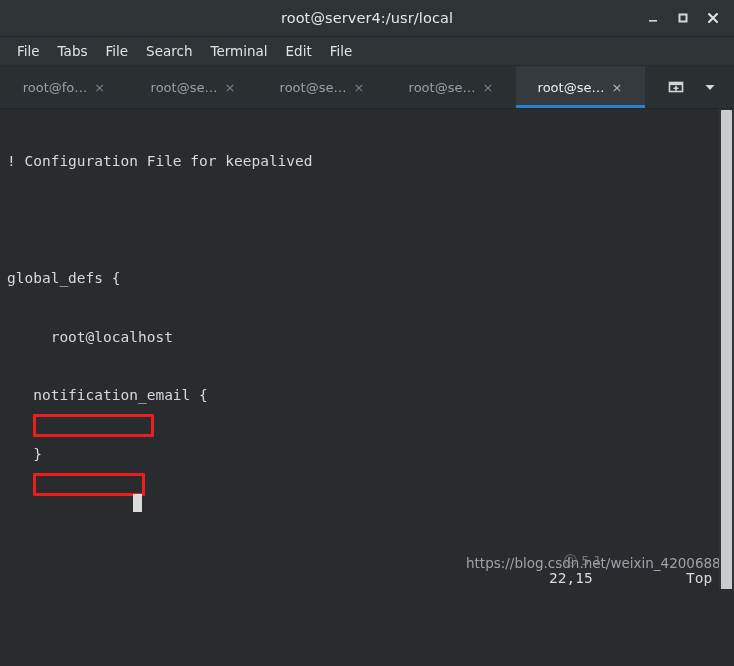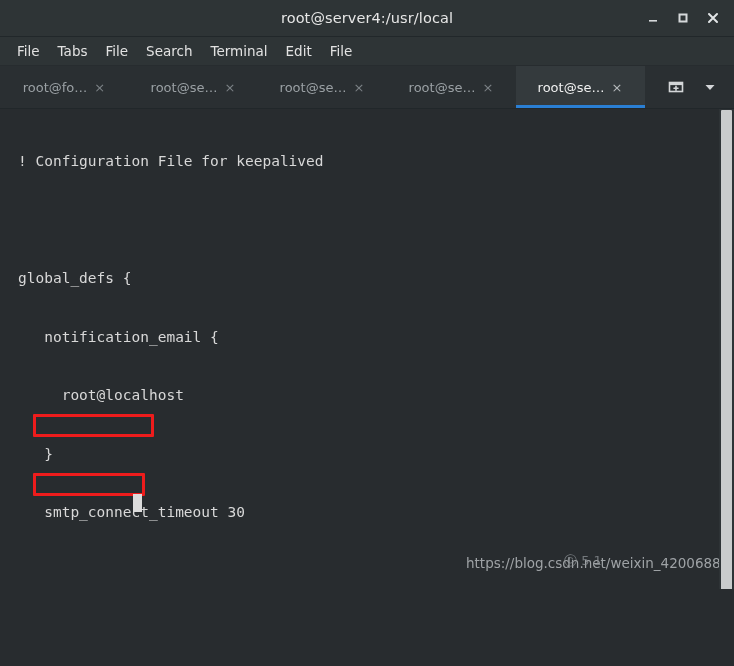--- a/index.html
+++ b/index.html
@@ -156,21 +156,21 @@
     font-family: "DejaVu Sans Mono", monospace;
     font-size: 14.5px;
     line-height: 19.5px;
     color: #d8d8d8;
     white-space: pre;
     overflow: hidden;
   }
   .tline {
     position: relative;
     height: 19.5px;
-    padding-left: 18px;
+    padding-left: 7px;
   }
 
   
   .hl-box {
     position: absolute;
     border: 3px solid #ee1c1c;
     border-radius: 1px;
     pointer-events: none;
     box-sizing: border-box;
   }
@@ -322,24 +322,23 @@
         </svg>
       </div>
     </div>
   </div>
 
   <div id="terminal-wrap">
     <div id="terminal">
       <div class="tline">! Configuration File for keepalived</div>
       <div class="tline"></div>
       <div class="tline">global_defs {</div>
+      <div class="tline">     root@localhost</div>
       <div class="tline">   notification_email {</div>
-      <div class="tline">     root@localhost</div>
       <div class="tline">   }</div>
-      <div class="tline">   smtp_connect_timeout 30</div>
       
       
       
       
       
       
       
       
       
       
@@ -357,19 +356,23 @@
     </div>
 
     <div class="hl-box" style="left:33px; top:305px; width:121px; height:23px;"></div>
     <div class="hl-box" style="left:33px; top:364px; width:112px; height:23px;"></div>
 
     <div class="cursor-block" style="left:133px; top:385px;"></div>
 
     <div id="watermark">https://blog.csdn.net/weixin_42006882</div>
     <div id="watermark-logo">ⓒ 5 1</div>
 
+    <div id="statusline">
+      <span id="status-ruler">22,15</span>
+      <span id="status-pos">Top</span>
+    </div>
 
     <div id="scrollbar-track">
       <div id="scrollbar-thumb"></div>
     </div>
   </div>
 
 </div>
 
 </body></html>

